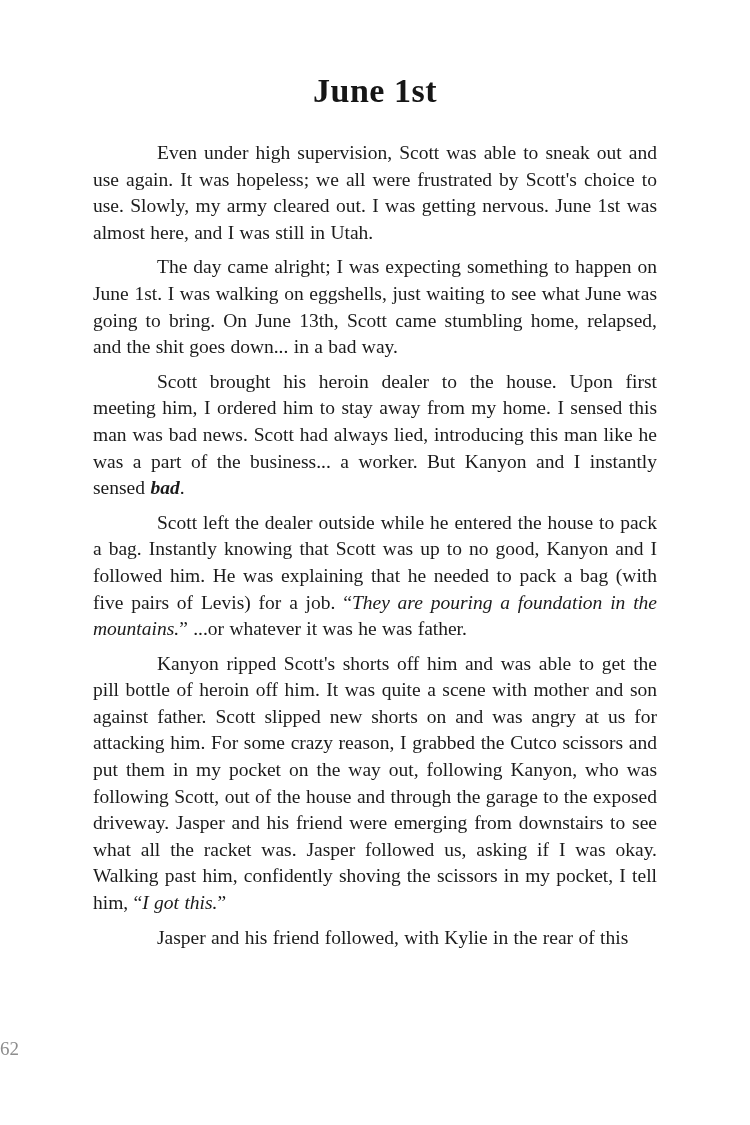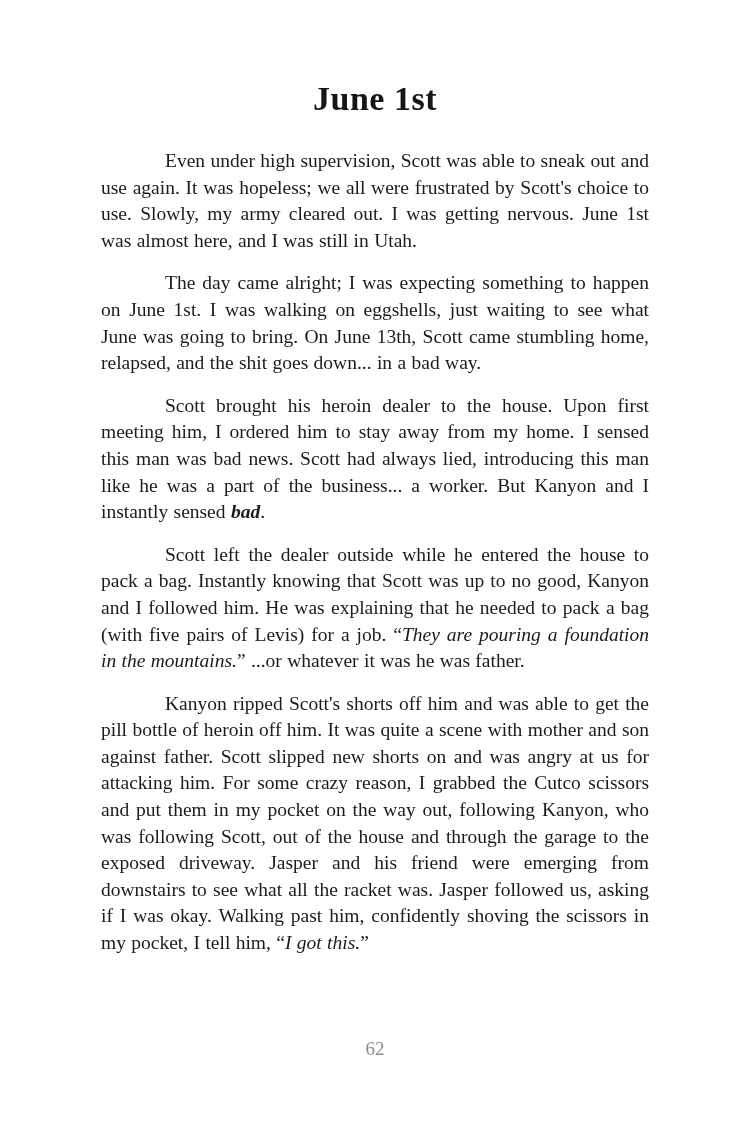--- a/index.html
+++ b/index.html
@@ -10,67 +10,67 @@
   .page {
     position: relative;
     width: 750px;
     height: 1125px;
     background: #ffffff;
     overflow: hidden;
     font-family: "Liberation Serif", serif;
     color: #1b1b1b;
   }
   .title {
-    margin: 8px;
+    margin: 0;
     padding-top: 72px;
     text-align: center;
     font-size: 34px;
     font-weight: 600;
     letter-spacing: 0.5px;
     color: #161616;
   }
   .body-text {
     display: block;
     width: 580px;
     margin: 30px auto 0 85px;
   }
   .para {
-    margin: 16px;
+    margin: 8px;
     font-size: 19.5px;
     line-height: 26.6px;
     text-align: justify;
     text-indent: 64px;
     word-spacing: 0.5px;
   }
   .para .italic {
     font-style: italic;
   }
   .para .bold-italic {
     font-style: italic;
     font-weight: bold;
     font-family: Liberation Serif, serif;
   }
   .page-number {
     position: absolute;
     left: 0;
     right: 0;
     top: 1038px;
-    text-align: center;
     font-size: 19px;
     color: #8d8d8d;
   }
 </style>
 </head>
 <body>
 
 <div class="page">
   <h1 class="title">June 1st</h1>
 
   <main class="body-text">
       <p class="para"><span>Even under high supervision, Scott was able to sneak out and use again. It was hopeless; we all were frustrated by Scott's choice to use. Slowly, my army cleared out. I was getting nervous. June 1st was almost here, and I was still in Utah.</span></p>
       <p class="para"><span>The day came alright; I was expecting something to happen on June 1st.  I was walking on eggshells, just waiting to see what June was going to bring. On June 13th, Scott came stumbling home, relapsed, and the shit goes down... in a bad way.</span></p>
       <p class="para"><span>Scott brought his heroin dealer to the house. Upon first meeting him, I ordered him to stay away from my home. I sensed this man was bad news. Scott had always lied, introducing this man like he was a part of the business... a worker. But Kanyon and I instantly sensed </span><span class="bold-italic">bad</span><span>.</span></p>
       <p class="para"><span>Scott left the dealer outside while he entered the house to pack a bag. Instantly knowing that Scott was up to no good, Kanyon and I followed him. He was explaining that he needed to pack a bag (with five pairs of Levis) for a job. “</span><span class="italic">They are pouring a foundation in the mountains.</span><span>” ...or whatever it was he was father.</span></p>
       <p class="para"><span>Kanyon ripped Scott's shorts off him and was able to get the pill bottle of heroin off him. It was quite a scene with mother and son against father. Scott slipped new shorts on and was angry at us for attacking him. For some crazy reason, I grabbed the Cutco scissors and put them in my pocket on the way out, following Kanyon, who was following Scott, out of the house and through the garage to the exposed driveway. Jasper and his friend were emerging from downstairs to see what all the racket was. Jasper followed us, asking if I was okay. Walking past him, confidently shoving the scissors in my pocket, I tell him, “</span><span class="italic">I got this.</span><span>”</span></p>
+      <p class="para"><span>Jasper and his friend followed, with Kylie in the rear of this</span></p>
     </main>
 
   <div class="page-number">62</div>
 </div>
 
 </body></html>

